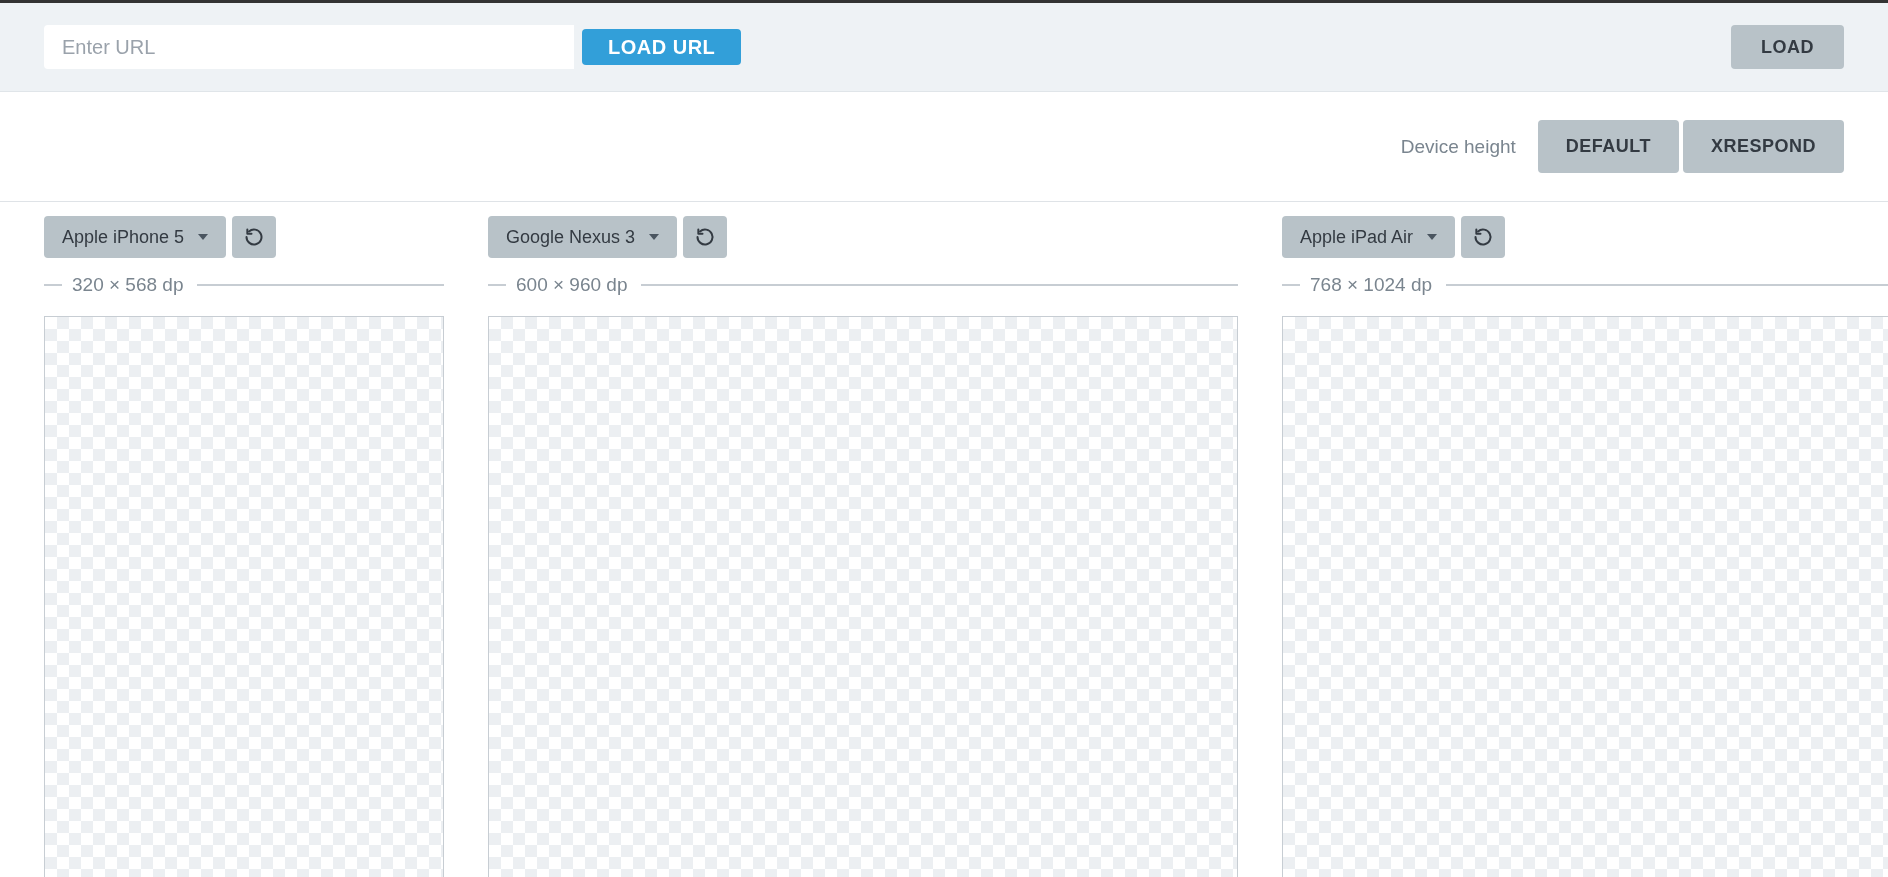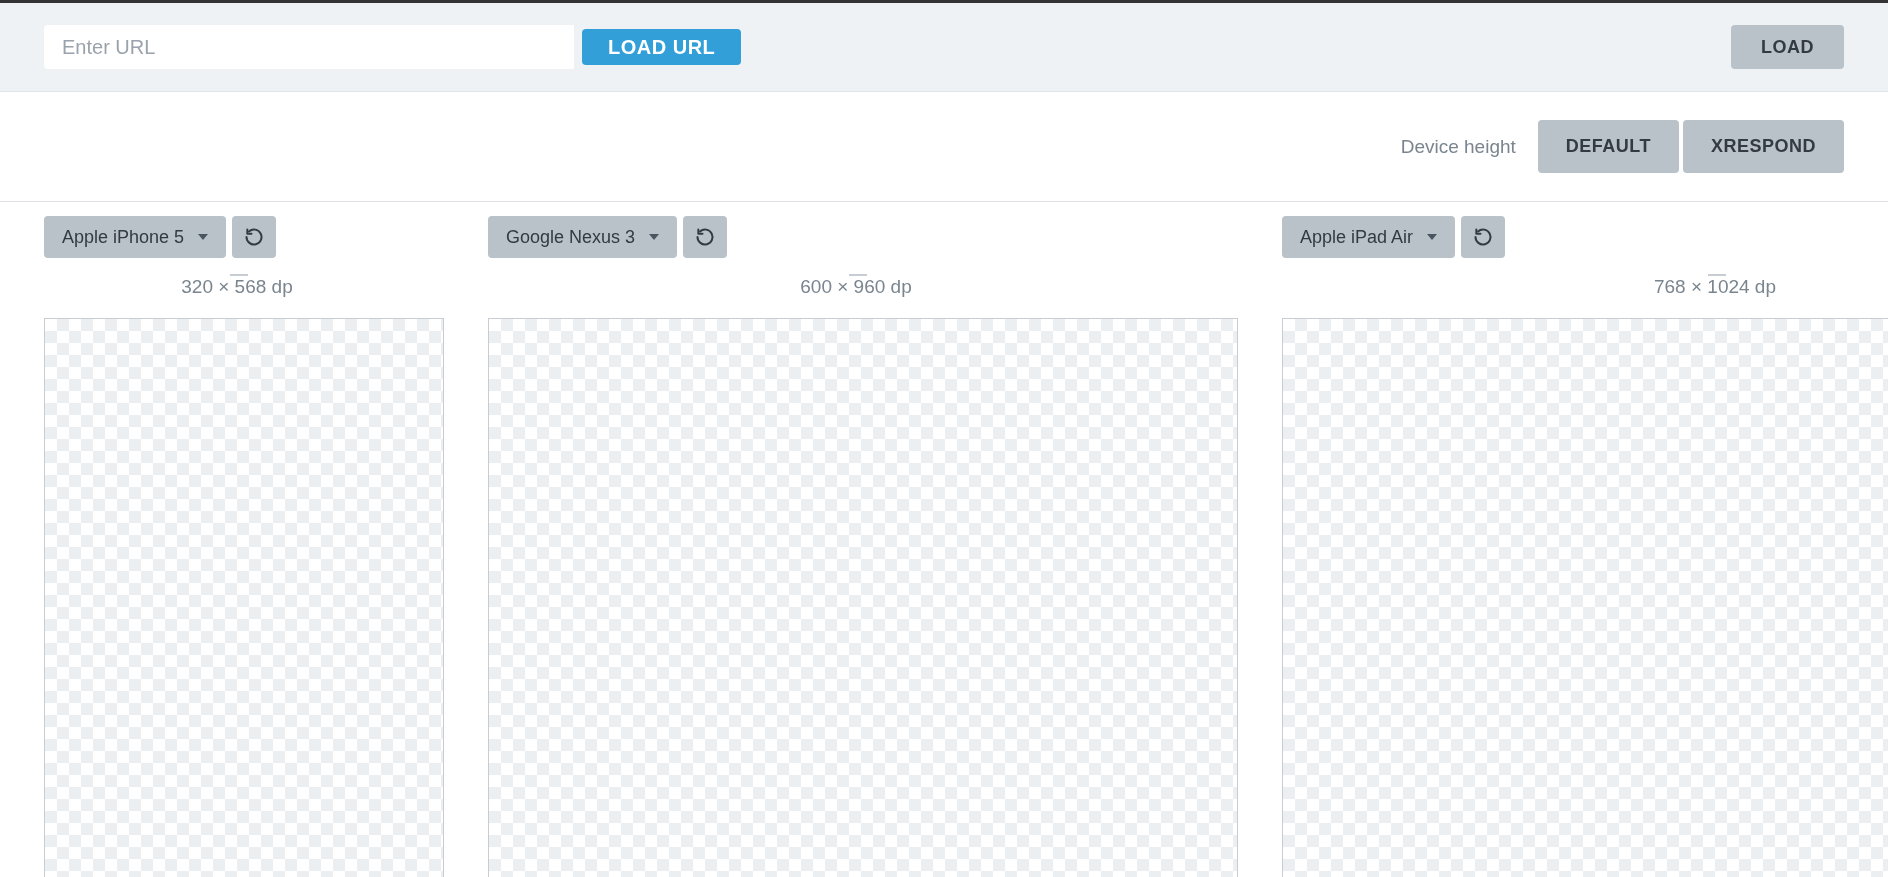--- a/index.html
+++ b/index.html
@@ -62,21 +62,21 @@
   }
   .caret {
     width: 0; height: 0; border-left: 5px solid transparent;
     border-right: 5px solid transparent; border-top: 6px solid #4a5560;
   }
   .rotate-btn {
     width: 44px; height: 42px; background: #b8c2c8; border: none;
     border-radius: 4px; display: flex; align-items: center; justify-content: center;
     cursor: pointer; color: #333a42;
   }
-  .dim-row { display: flex; align-items: center; margin-bottom: 20px; flex-direction: column; }
+  .dim-row { display: flex; align-items: center; margin-bottom: 20px; }
   .dim-dash-left { width: 18px; height: 2px; background: #c7cdd3; margin-right: 10px; }
   .dim-text { font-size: 19px; color: #7a858f; white-space: nowrap; margin-right: 14px; }
   .dim-line-right { flex: 1; height: 2px; background: #c7cdd3; }
   .preview {
     border: 1px solid #c7cdd3;
     background-color: #ffffff;
     background-image:
       linear-gradient(45deg, #eceff2 25%, transparent 25%, transparent 75%, #eceff2 75%, #eceff2),
       linear-gradient(45deg, #eceff2 25%, transparent 25%, transparent 75%, #eceff2 75%, #eceff2);
     background-size: 24px 24px;

